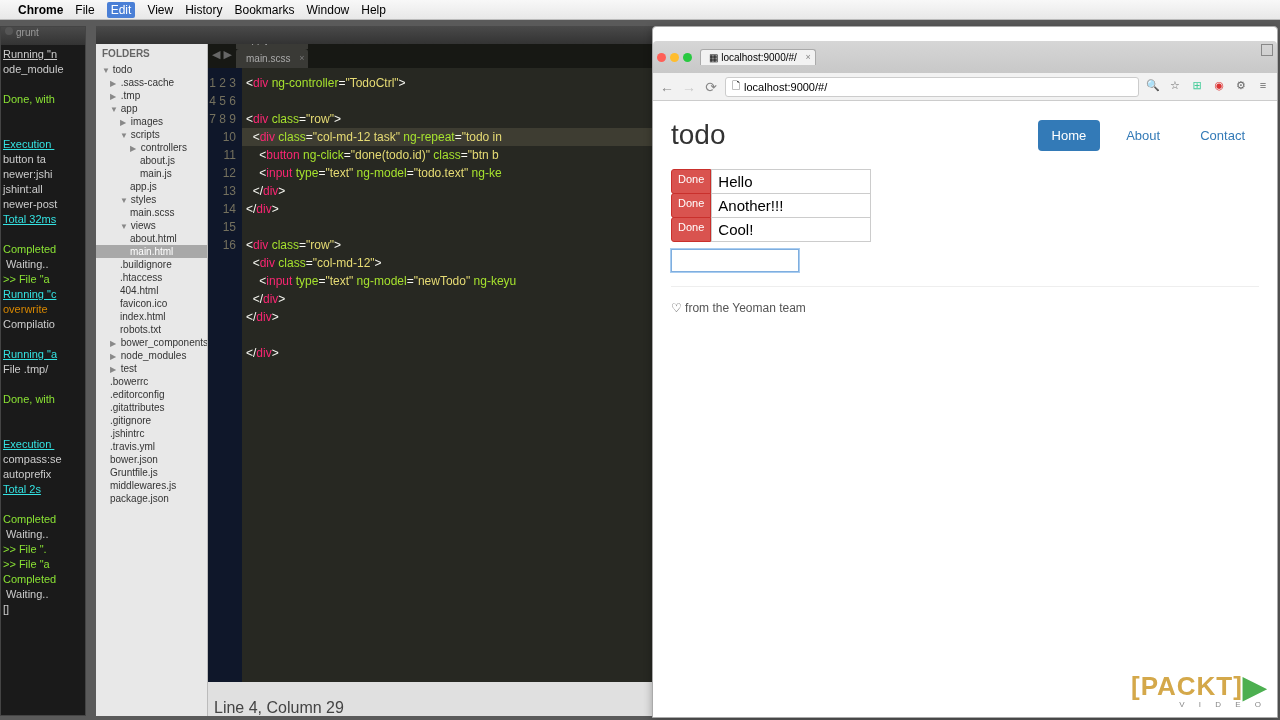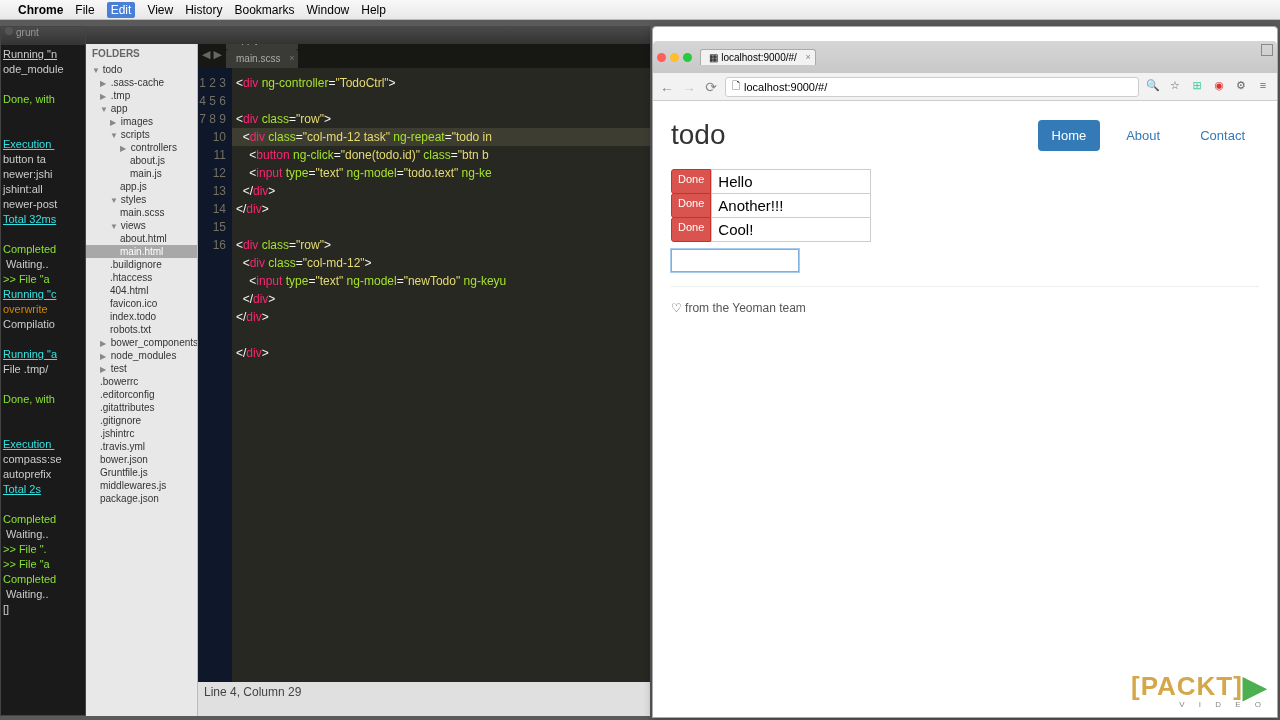--- a/index.html
+++ b/index.html
@@ -19,21 +19,21 @@
 .terminal { position: absolute; top: 6px; left: 0; width: 86px; height: 690px; background: #1a1a1a; color: #ccc; font-family: Menlo, monospace; font-size: 11px; overflow: hidden; border: 1px solid #444; }
 .terminal .titlebar { height: 18px; background: linear-gradient(#4a4a4a,#333); display: flex; padding-left: 4px; font-size: 10px; color:#999;}
 .terminal .titlebar .dot { width: 8px; height: 8px; border-radius: 50%; background: #555; margin-right: 3px; }
 .terminal .lines { padding: 2px; white-space: pre; line-height: 15px; }
 .terminal .g { color: #8ae234; }
 .terminal .c { color: #34e2e2; }
 .terminal .o { color: #d78700; }
 .terminal .u { text-decoration: underline; }
 
 
-.editor { position: absolute; top: 6px; left: 86px; width: 564px; height: 690px; background: #272822; color: #ddd; display: flex; flex-direction: column; }
+.editor { position: absolute; top: 6px; left: 96px; width: 564px; height: 690px; background: #272822; color: #ddd; display: flex; flex-direction: column; }
 .editor-top { height: 18px; background: linear-gradient(#4a4a4a,#333); }
 .editor-body { flex: 1; display: flex; overflow: hidden; }
 .sidebar { width: 112px; background: #e8e8e8; color: #333; font-size: 10px; overflow-y: auto; border-right: 1px solid #bbb; }
 .sidebar .hdr { font-weight: bold; font-size: 10px; padding: 4px 6px; color: #666; }
 .sidebar .item { padding: 1px 2px 1px 6px; white-space: nowrap; cursor: default; }
 .sidebar .item .arrow { display:inline-block; width:8px; font-size:8px; color:#888;}
 .sidebar .item.selected { background: #a8a8a8; color: #fff; }
 .sidebar .indent1 { padding-left: 14px; }
 .sidebar .indent2 { padding-left: 24px; }
 .sidebar .indent3 { padding-left: 34px; }
@@ -44,21 +44,21 @@
 .tabs .tab { background: #3a3a36; color: #aaa; font-size: 10px; padding: 4px 18px 4px 10px; margin-right: 2px; border-radius: 3px 3px 0 0; position: relative; }
 .tabs .tab .close { position: absolute; right: 4px; top: 4px; font-size: 9px; color: #777; }
 .code { flex: 1; display: flex; font-family: Menlo, monospace; font-size: 12px; overflow: hidden; }
 .gutter { width: 34px; background: #0f172a; color: #75715e; text-align: right; padding: 6px 6px 0 0; line-height: 18px; }
 .codelines { flex: 1; padding: 6px 0 0 4px; line-height: 18px; white-space: pre; overflow: hidden; }
 .codelines .hl { background: #3e3d32; display:block; margin-left:-4px; padding-left:4px; }
 .codelines .t-tag { color: #f92672; }
 .codelines .t-attr { color: #a6e22e; }
 .codelines .t-str { color: #e6db74; }
 .codelines .t-p { color: #f8f8f2; }
-.statusbar { height: 16px; background: #e0e0e0; color: #444; font-size: 12px; display: flex; align-items: flex-end; padding: 17px 6px; }
+.statusbar { height: 16px; background: #e0e0e0; color: #444; font-size: 16px; display: flex; align-items: flex-start; padding: 17px 6px; }
 
 
 .chrome { position: absolute; top: 6px; left: 652px; right: 2px; bottom: 2px; background: #fff; border: 1px solid #aaa; border-radius: 4px 4px 0 0; display: flex; flex-direction: column; box-shadow: 0 2px 8px rgba(0,0,0,.3);}
 .chrome-tabs { height: 32px; background: linear-gradient(#d6d6d6,#c8c8c8); display: flex; align-items: center; padding-left: 4px; border-radius: 4px 4px 0 0; position:relative;margin-top:14px;}
 .chrome-tabs .dots { display:flex; gap:4px; margin-right:8px;}
 .chrome-tabs .dot { width:9px; height:9px; border-radius:50%;}
 .chrome-tabs .dot.r{background:#ff5f57;} .chrome-tabs .dot.y{background:#ffbd2e;} .chrome-tabs .dot.g{background:#28c940;}
 .chrome-tabs .ctab { background: #f2f2f2; font-size: 10px; padding: 2px 18px 2px 8px; border: 1px solid #aaa; border-bottom:none; border-radius: 3px 3px 0 0; position:relative; max-width:140px; white-space:nowrap; overflow:hidden;}
 .chrome-tabs .ctab .cx { position:absolute; right:4px; top:2px; color:#888; font-size:9px;}
 .chrome-tabs .maxbtn { position:absolute; right:4px; top:3px; width:12px; height:12px; border:1px solid #888; font-size:8px;}
@@ -161,21 +161,21 @@
             <div class="item indent3">app.js</div>
             <div class="item indent2"><span class="arrow">▼</span> styles</div>
             <div class="item indent3">main.scss</div>
             <div class="item indent2"><span class="arrow">▼</span> views</div>
             <div class="item indent3">about.html</div>
             <div class="item indent3 selected">main.html</div>
             <div class="item indent2">.buildignore</div>
             <div class="item indent2">.htaccess</div>
             <div class="item indent2">404.html</div>
             <div class="item indent2">favicon.ico</div>
-            <div class="item indent2">index.todo</div>
+            <div class="item indent2">index.html</div>
             <div class="item indent2">robots.txt</div>
             <div class="item indent1"><span class="arrow">▶</span> bower_components</div>
             <div class="item indent1"><span class="arrow">▶</span> node_modules</div>
             <div class="item indent1"><span class="arrow">▶</span> test</div>
             <div class="item indent1">.bowerrc</div>
             <div class="item indent1">.editorconfig</div>
             <div class="item indent1">.gitattributes</div>
             <div class="item indent1">.gitignore</div>
             <div class="item indent1">.jshintrc</div>
             <div class="item indent1">.travis.yml</div>

